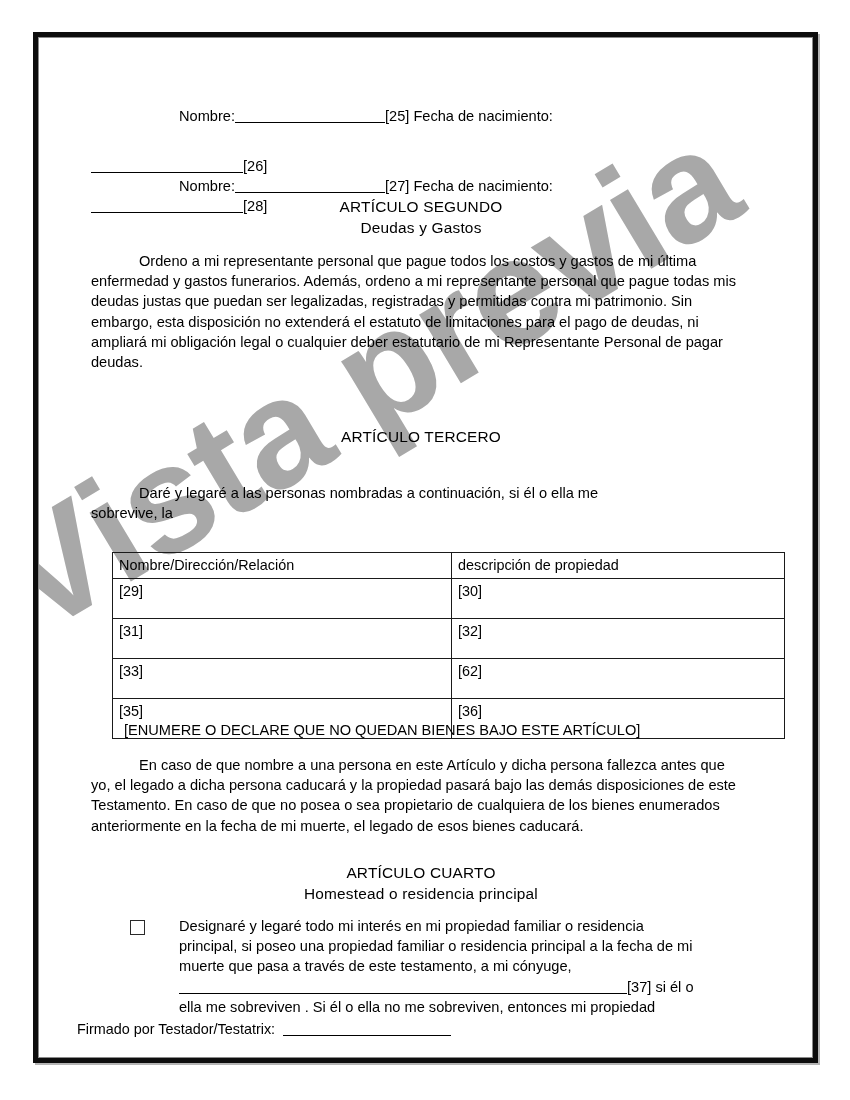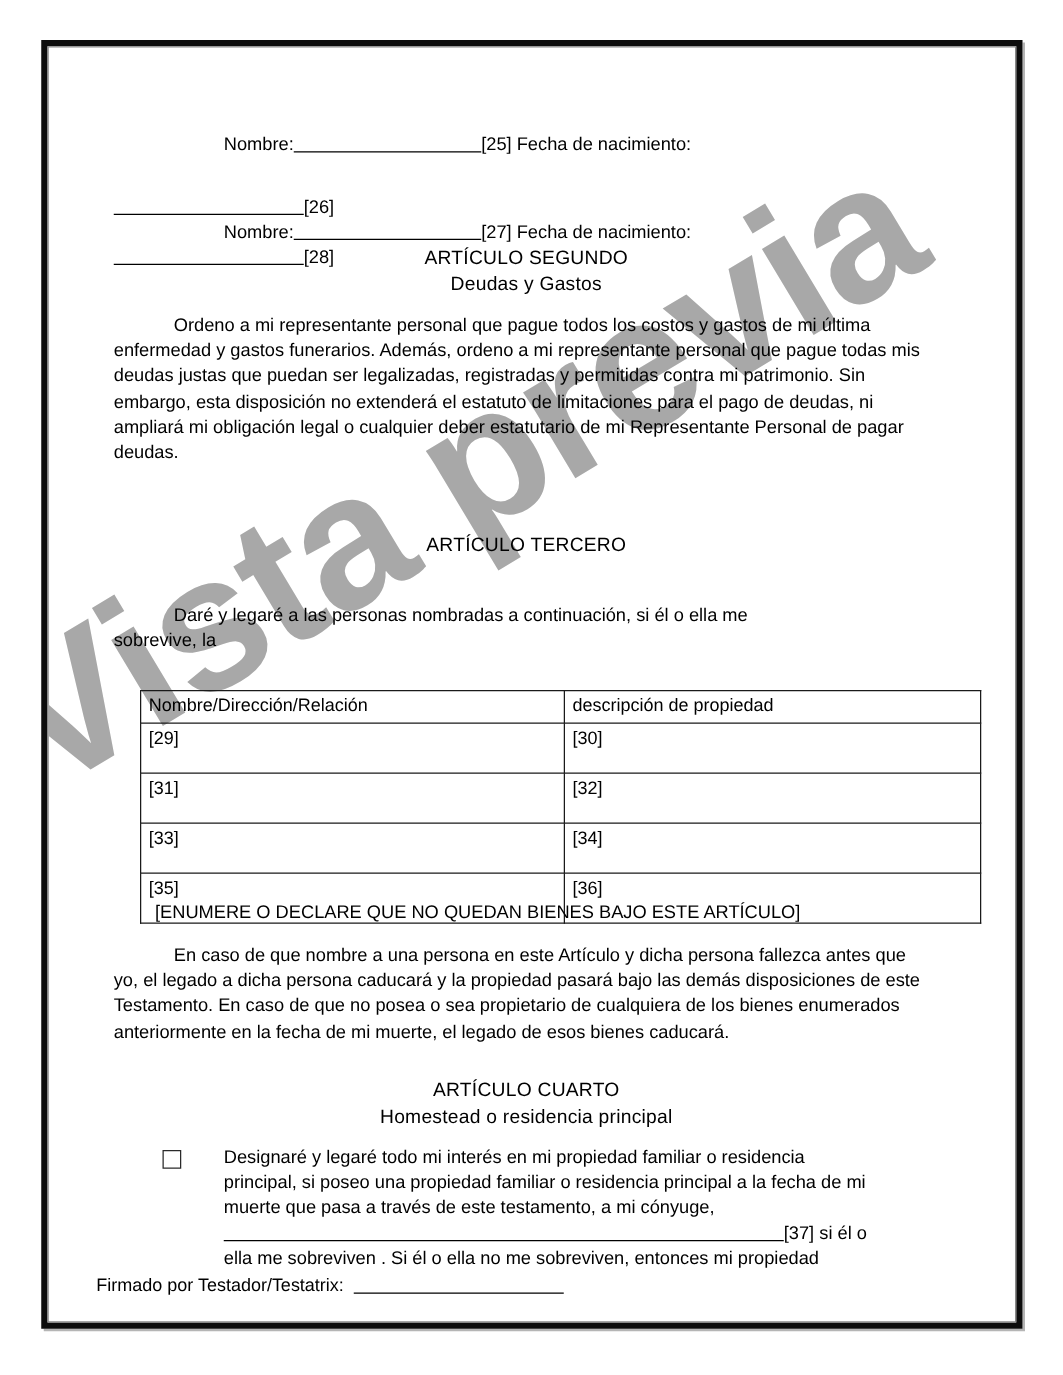--- a/index.html
+++ b/index.html
@@ -175,21 +175,21 @@
           <tr class="body">
             <td class="c1">[29]</td>
             <td class="c2">[30]</td>
           </tr>
           <tr class="body">
             <td class="c1">[31]</td>
             <td class="c2">[32]</td>
           </tr>
           <tr class="body">
             <td class="c1">[33]</td>
-            <td class="c2">[34]</td>
+            <td class="c2">[62]</td>
           </tr>
           <tr class="body">
             <td class="c1">[35]</td>
             <td class="c2">[36]</td>
           </tr>
         </tbody>
           </table>
       </div>
 
       <div class="zone para" style="left:85px; top:682px; width:660px;">[ENUMERE O DECLARE QUE NO QUEDAN BIENES BAJO ESTE ARTÍCULO]</div>

